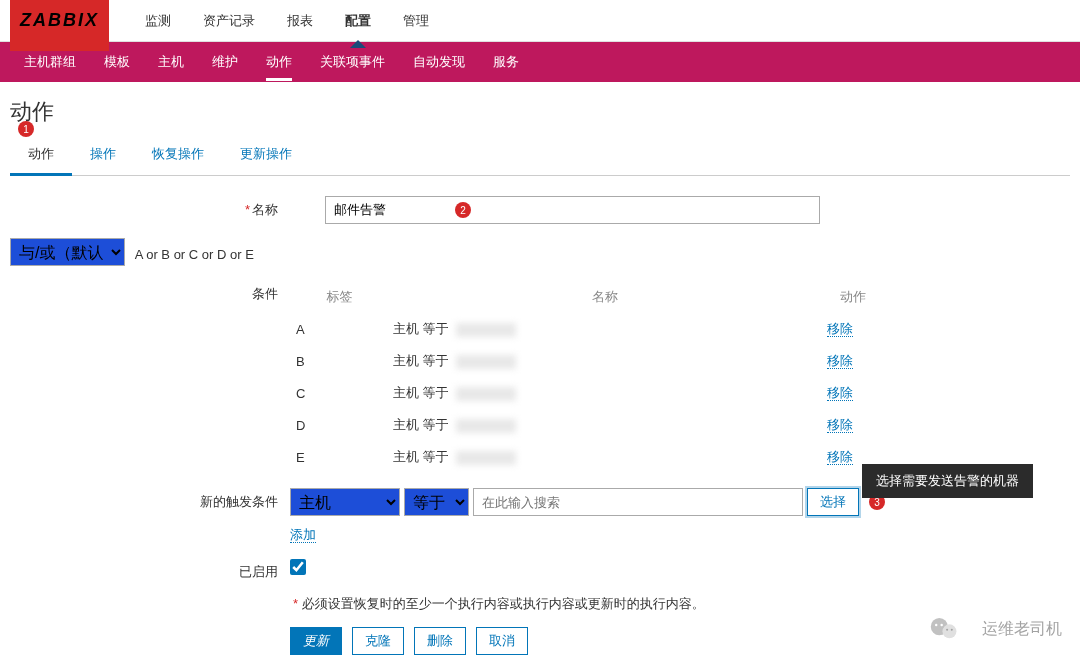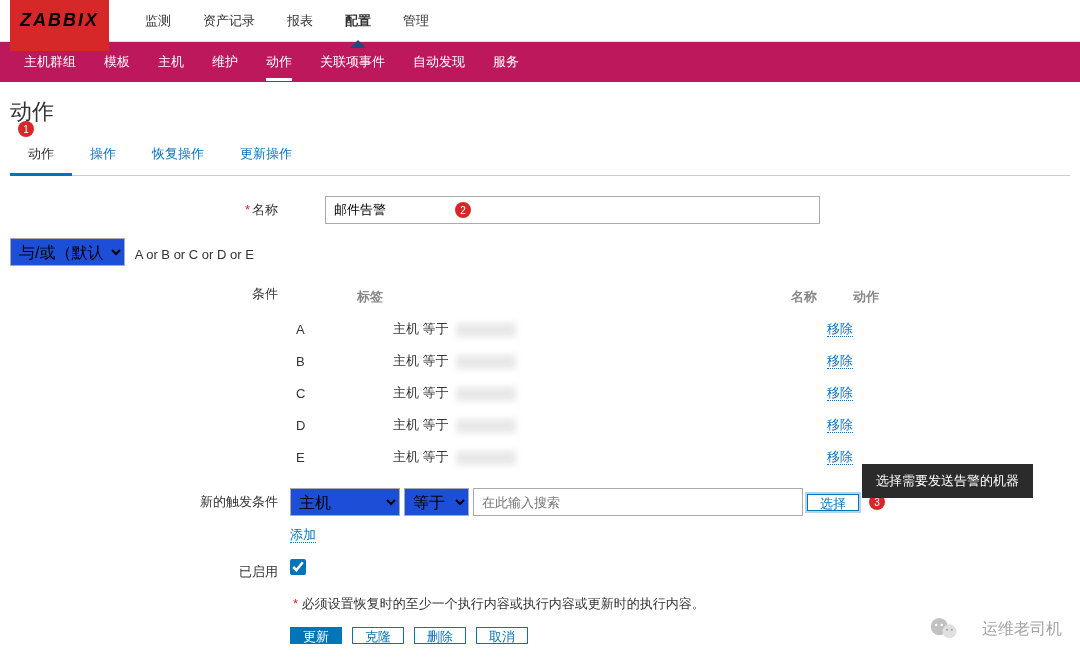--- a/index.html
+++ b/index.html
@@ -23,33 +23,33 @@
 .form-row { display:flex; margin-bottom:14px; align-items:flex-start; }
 .form-label { width:280px; text-align:right; padding-right:12px; padding-top:5px; color:#333; }
 .form-label .req { color:#d62828; margin-right:2px; }
 .form-field { flex:1; position:relative; max-width:595px;}
 input[type=text]{ width:495px; height:28px; border:1px solid #aaa; padding:0 8px; font-size:13px; }
 select { height:28px; border:1px solid #aaa; padding:0 4px; font-size:16px; background:#1d4ed8; }
 .calc-sel { width:115px; }
 .calc-expr { margin-left:6px; color:#333; vertical-align:middle; }
 .cond-box { border:0; width:595px; }
 .cond-table { width:100%; }
-.cond-table th { text-align:right; font-weight:bold; color:#888; padding:6px 4px; }
+.cond-table th { text-align:center; font-weight:normal; color:#888; padding:6px 4px; }
 .cond-table td { padding:6px 4px; color:#333; }
 .cond-table td:nth-child(1){ width:95px;}
 .cond-table td:nth-child(3){ width:60px; text-align:left;}
 .link { color:#0275b8; cursor:pointer; border-bottom:1px dotted #0275b8; }
 .blurred { display:inline-block; width:60px; height:14px; background:#e8e8e8; filter:blur(3px); vertical-align:middle; margin-left:4px;}
 .new-cond-box { width:595px; }
 .new-cond-row { display:flex; gap:4px; align-items:center; }
 .new-cond-box select.type-sel{ width:110px;}
 .new-cond-box select.op-sel{ width:65px;}
 .search-in{ flex:1; height:28px; border:1px solid #aaa; padding:0 8px; font-size:13px; }
-.btn { height:17px; padding:0 12px; border:1px solid #0275b8; background:#fff; color:#0275b8; cursor:pointer; font-size:13px; }
-.btn.primary{ background:#0275b8; color:#fff; }
+.btn { height:28px; padding:0 12px; border:1px solid #0275b8; background:#fff; color:#0275b8; cursor:pointer; font-size:13px; }
+.btn.primary{ background:#0275b8; color:#fff;font-style:italic; }
 .btn.focus { box-shadow:0 0 0 2px rgba(2,117,184,.3); }
 .add-row { margin-top:10px; }
 .chk { width:16px; height:16px; vertical-align:middle; accent-color:#0275b8; }
 .warn { color:#d62828; font-size:13px; margin-left:3px;}
 .warn-txt{ color:#333;}
 .actions { display:flex; gap:10px; margin-top:12px; margin-left:280px;}
 .tooltip { position:absolute; background:#2b2b2b; color:#fff; padding:8px 14px; font-size:13px; white-space:nowrap; }
 .watermark { position:absolute; right:18px; bottom:30px; display:flex; align-items:center; gap:24px; color:#999; font-size:16px; opacity:.9;}
 .wx-icon { width:28px; height:24px; }
 .wx-icon svg{ width:100%; height:100%; }

